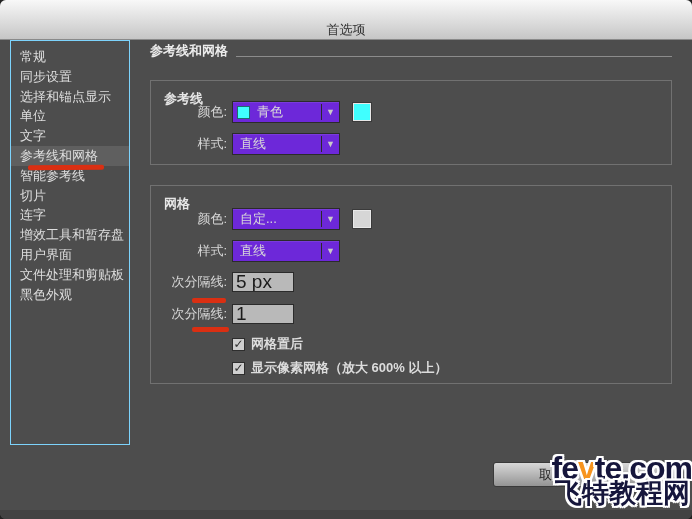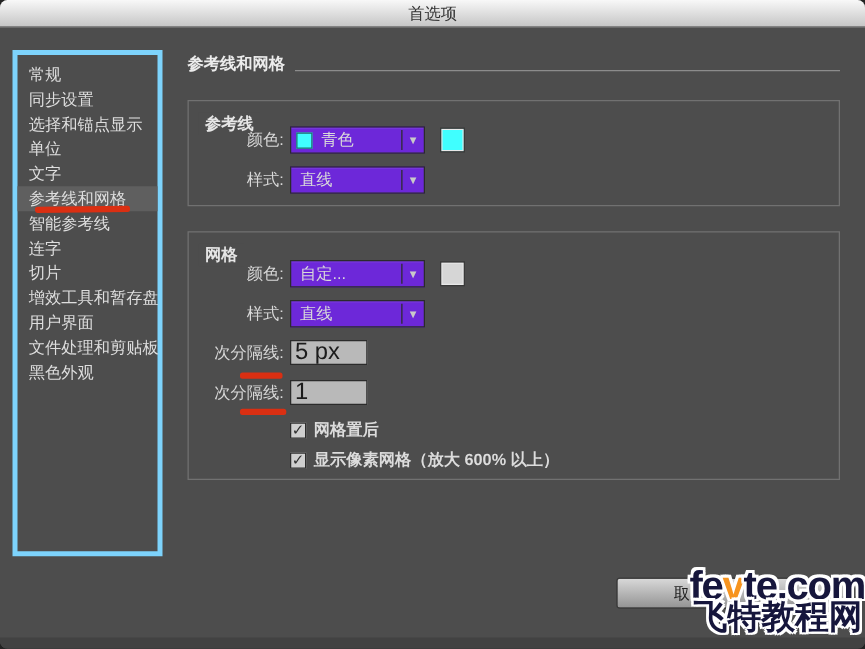--- a/index.html
+++ b/index.html
@@ -1,26 +1,26 @@
 <!DOCTYPE html>
 <html><head>
 <meta charset="utf-8">
 <style>
   html,body{margin:0;padding:0;background:#222;}
   *{box-sizing:border-box;font-family:"Liberation Sans","DejaVu Sans",sans-serif;}
   .screen{position:relative;width:692px;height:519px;background:#4d4d4d;overflow:hidden;
           border-radius:6px;}
   
-  .titlebar{position:absolute;left:0;top:0;width:692px;height:22px;
+  .titlebar{position:absolute;left:0;top:0;width:692px;height:40px;
             background:linear-gradient(#f8f8f8,#c6c6c6);
-            border-bottom:1px solid #8a8a8a;display:flex;align-items:center;justify-content:center;}
+            border-bottom:1px solid #8a8a8a;display:flex;align-items:flex-end;justify-content:center;}
   .titlebar span{font-size:13px;color:#333;}
   
   .sidebar{position:absolute;left:10px;top:40px;width:120px;height:405px;
-           border:4px solid #7dd3fc;padding-top:6px;}
+           border:1px solid #7dd3fc;padding-top:6px;}
   .side-item{height:19.8px;line-height:19.8px;padding-left:9px;font-size:13px;color:#dedede;
              white-space:nowrap;cursor:default;}
   .side-item.sel{background:#5f5f5f;}
   
   .main{position:absolute;left:150px;top:38px;width:522px;height:420px;}
   .heading-row{position:absolute;left:0;top:4px;width:522px;display:flex;align-items:flex-end;}
   .heading{font-size:13px;font-weight:bold;color:#ececec;white-space:nowrap;}
   .hline{flex:1;height:1px;background:#8c8c8c;margin:0 0 3px 8px;}
   .group{position:absolute;left:0;width:522px;border:1px solid #717171;}
   .g1{top:42px;height:85px;}
@@ -79,22 +79,22 @@
   </div>
 
   <div class="sidebar">
     <div class="side-item">常规</div>
     <div class="side-item">同步设置</div>
     <div class="side-item">选择和锚点显示</div>
     <div class="side-item">单位</div>
     <div class="side-item">文字</div>
     <div class="side-item sel">参考线和网格</div>
     <div class="side-item">智能参考线</div>
+    <div class="side-item">切片</div>
     <div class="side-item">连字</div>
-    <div class="side-item">切片</div>
     <div class="side-item">增效工具和暂存盘</div>
     <div class="side-item">用户界面</div>
     <div class="side-item">文件处理和剪贴板</div>
     <div class="side-item">黑色外观</div>
   </div>
 
   <div class="main">
     <div class="heading-row">
       <span class="heading">参考线和网格</span>
       <span class="hline"></span>

